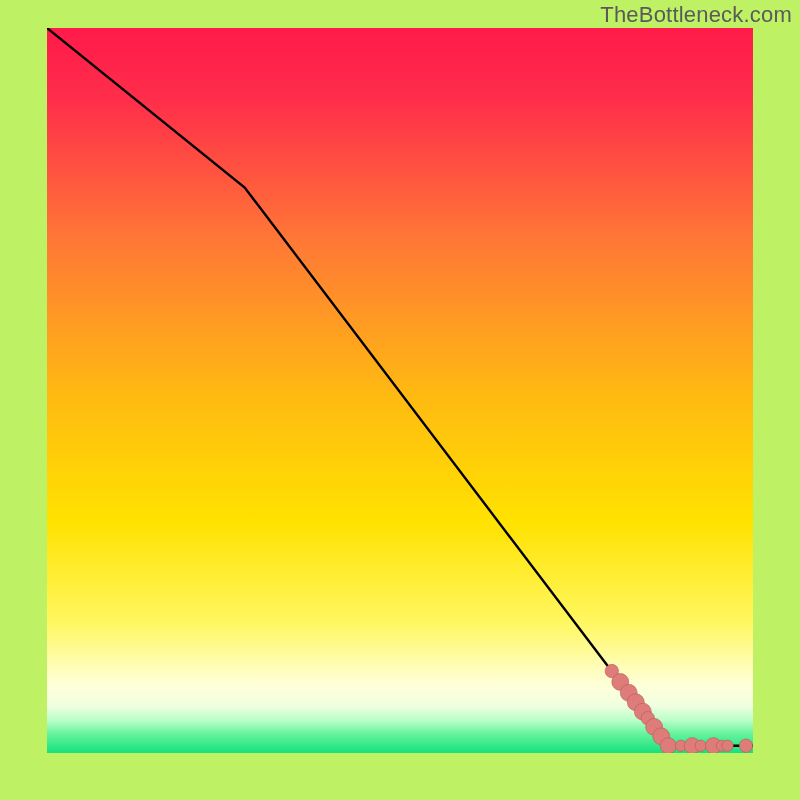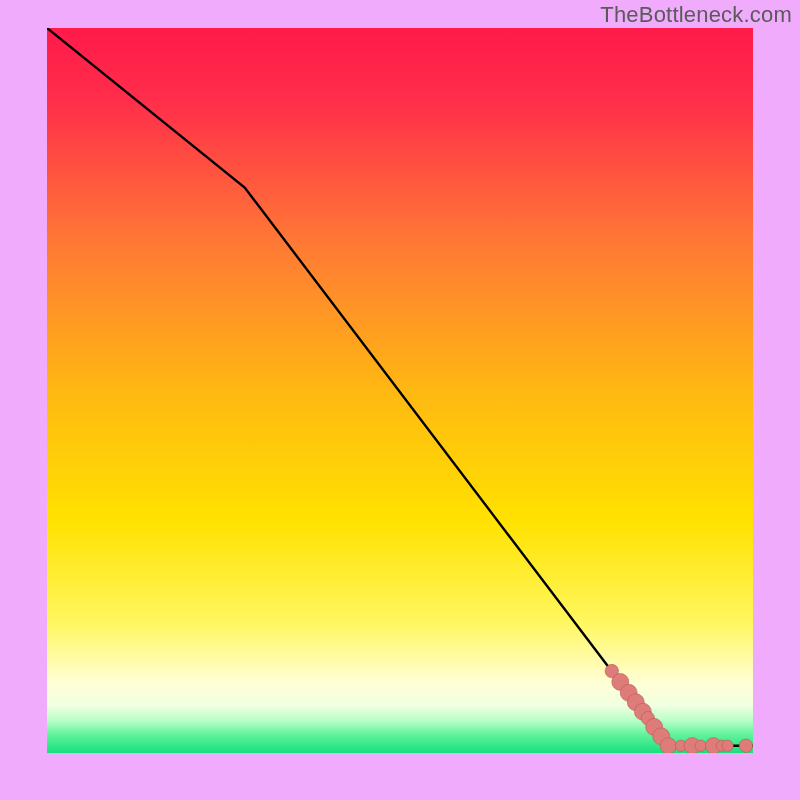--- a/index.html
+++ b/index.html
@@ -8,21 +8,21 @@
     width: 800px;
     height: 800px;
     background: #000;
     font-family: Arial, Helvetica, sans-serif;
     overflow: hidden;
   }
   .container {
     position: relative;
     width: 800px;
     height: 800px;
-    background: #f0abfc;
+    background: #bef264;
   }
   .attribution {
     position: absolute;
     top: 2px;
     right: 8px;
     color: #5a5a5a;
     font-size: 22px;
     font-weight: 500;
     letter-spacing: 0.2px;
   }

